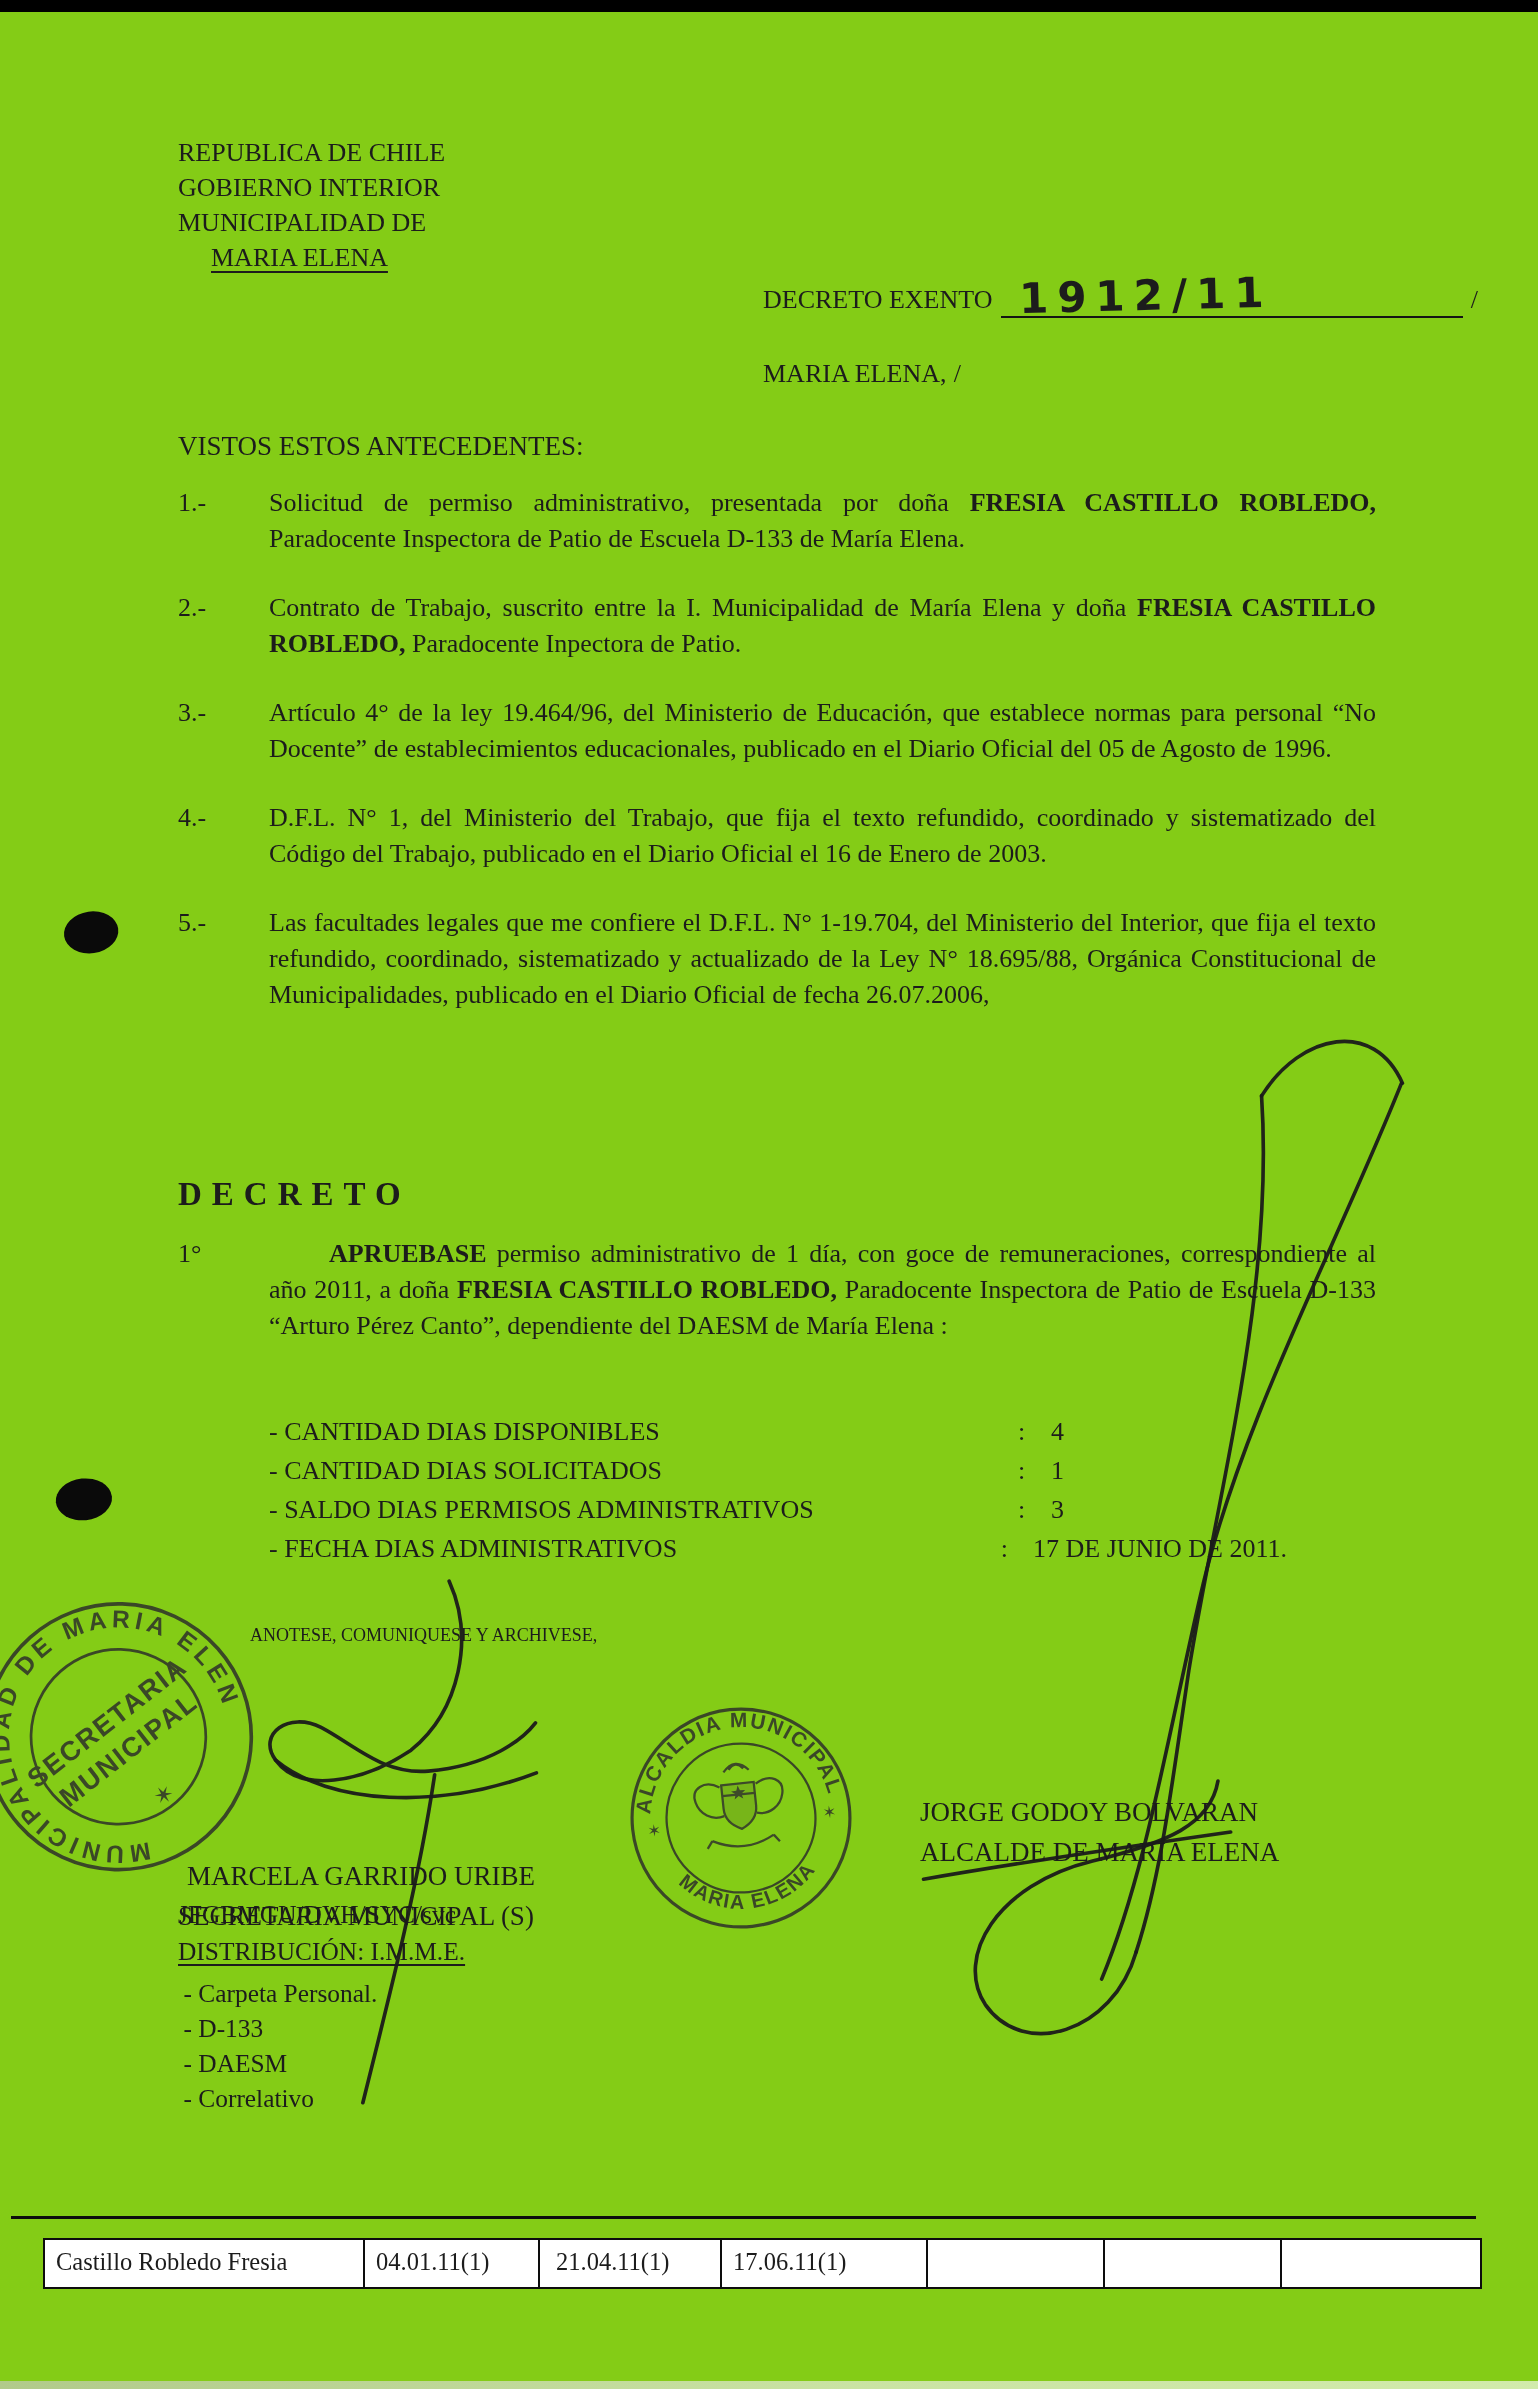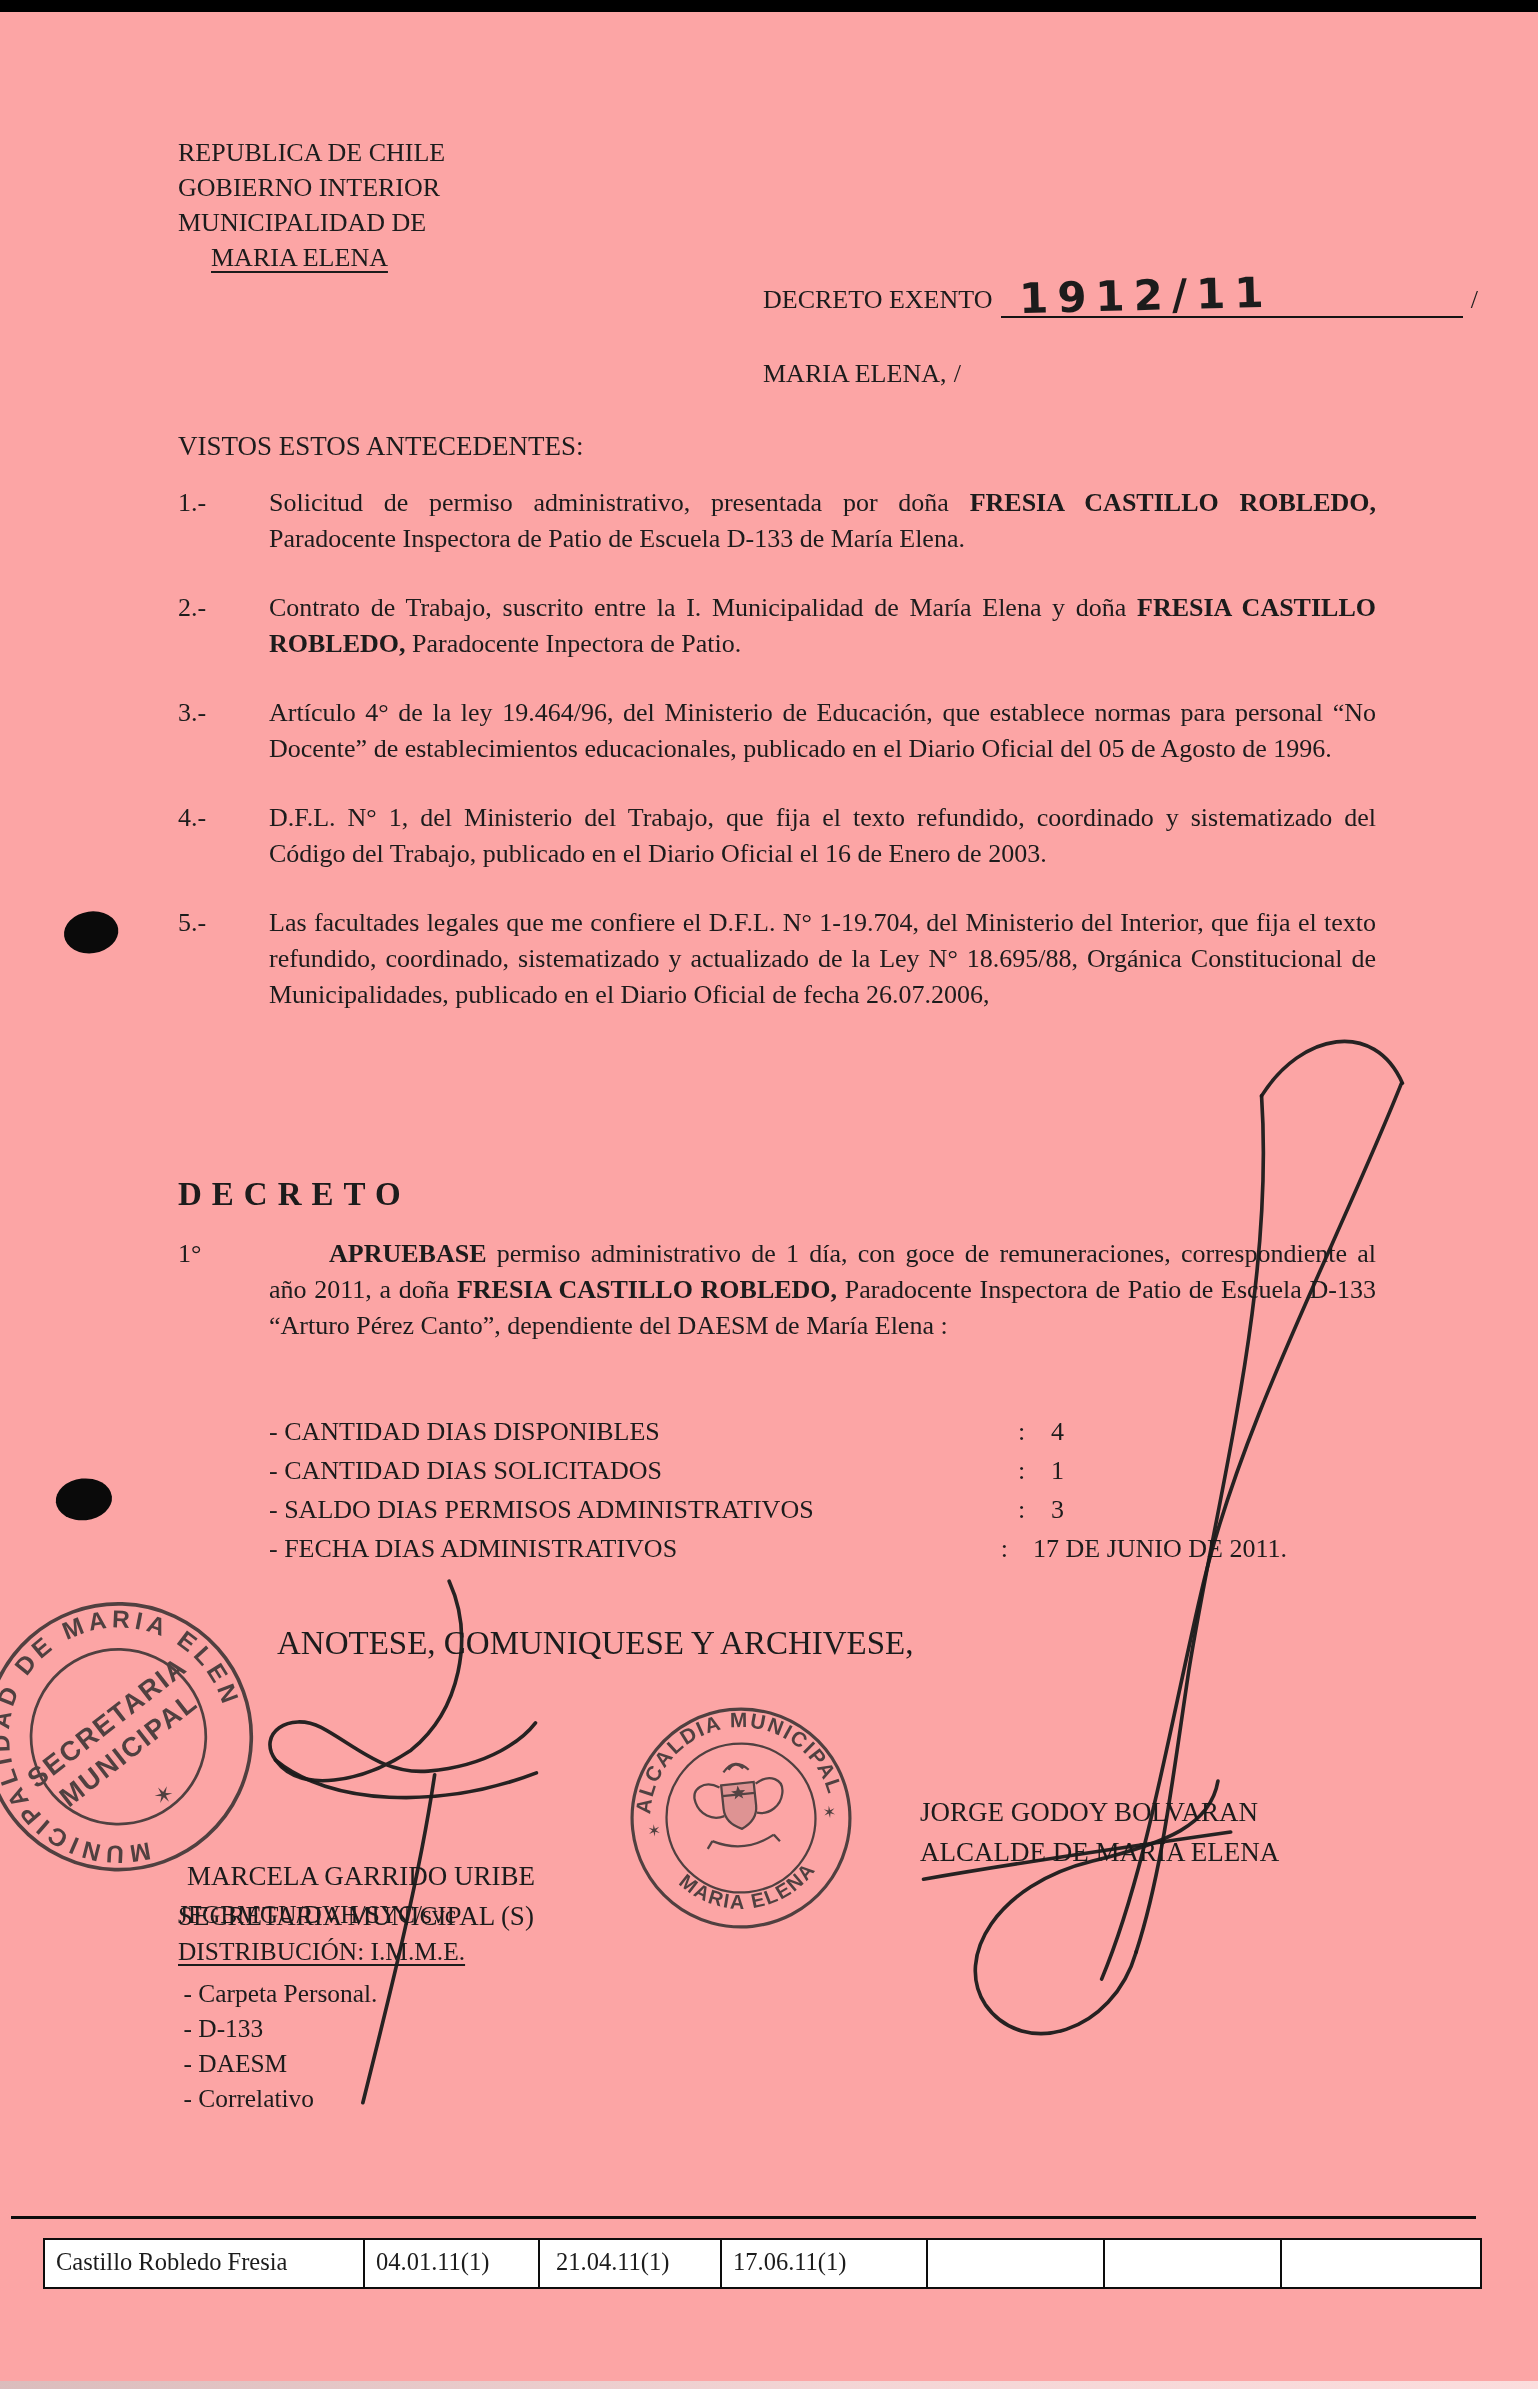--- a/index.html
+++ b/index.html
@@ -1,19 +1,19 @@
 <!DOCTYPE html>
 <html style="font-size:14.5px"><head>
 <meta charset="utf-8">
 <style>
   * { margin:0; padding:0; box-sizing:border-box; }
   html,body { background:#ffffff; }
   body { width:1539px; height:2389px; position:relative; overflow:hidden;
          font-family:"Liberation Serif", serif; color:#1c1c1c; }
-  .page { position:absolute; inset:0; background:#fca5a5; overflow:hidden; }
+  .page { position:absolute; inset:0; background:#84cc16; overflow:hidden; }
 
   .scan-topbar { position:absolute; top:0; left:0; width:1539px; height:11.8px; background:#000; }
   .scan-bottombar { position:absolute; bottom:0; left:0; width:1539px; height:8.2px;
     background:linear-gradient(to right,#c9c9c9,#efefef 55%,#fbfbfb); opacity:.65; }
 
   
   .letterhead { position:absolute; left:178px; top:135px; font-size:26px; line-height:35px; }
   .letterhead .comuna { margin-left:33px; text-decoration:underline; text-underline-offset:4.5px; }
 
   
@@ -44,21 +44,21 @@
   .aprueba { position:absolute; left:178px; top:1236px; width:1198px; display:grid; grid-template-columns:91px 1fr; }
   .item-num { font-size:26px; line-height:36px; }
   .aprueba-text { font-size:26px; line-height:36px; text-align:justify; text-indent:60px; }
 
   .detail-rows { position:absolute; left:269px; top:1412px; width:1018px; }
   .detail-row { display:flex; line-height:39px; font-size:26px;justify-content:center; }
   .detail-label { width:749px; }
   .detail-colon { width:33px; }
   .detail-value { flex:1; white-space:nowrap; }
 
-  .anotese { position:absolute; left:277px; top:1625px; font-size:33px; }
+  .anotese { position:absolute; left:250px; top:1625px; font-size:18px; }
 
   
   .mayor-block { position:absolute; left:920px; top:1792px; font-size:27px; line-height:40px; }
   .secretary-block { position:absolute; left:178px; top:1856px; font-size:27px; line-height:40px; }
   .secretary-block .name { padding-left:9px; }
 
   
   .footer-block { position:absolute; left:178px; top:1900px; font-size:25.4px; }
   .initials { margin-bottom:8.2px; }
   .distribution { text-decoration:underline; text-underline-offset:3.6px; margin-bottom:10px; }

